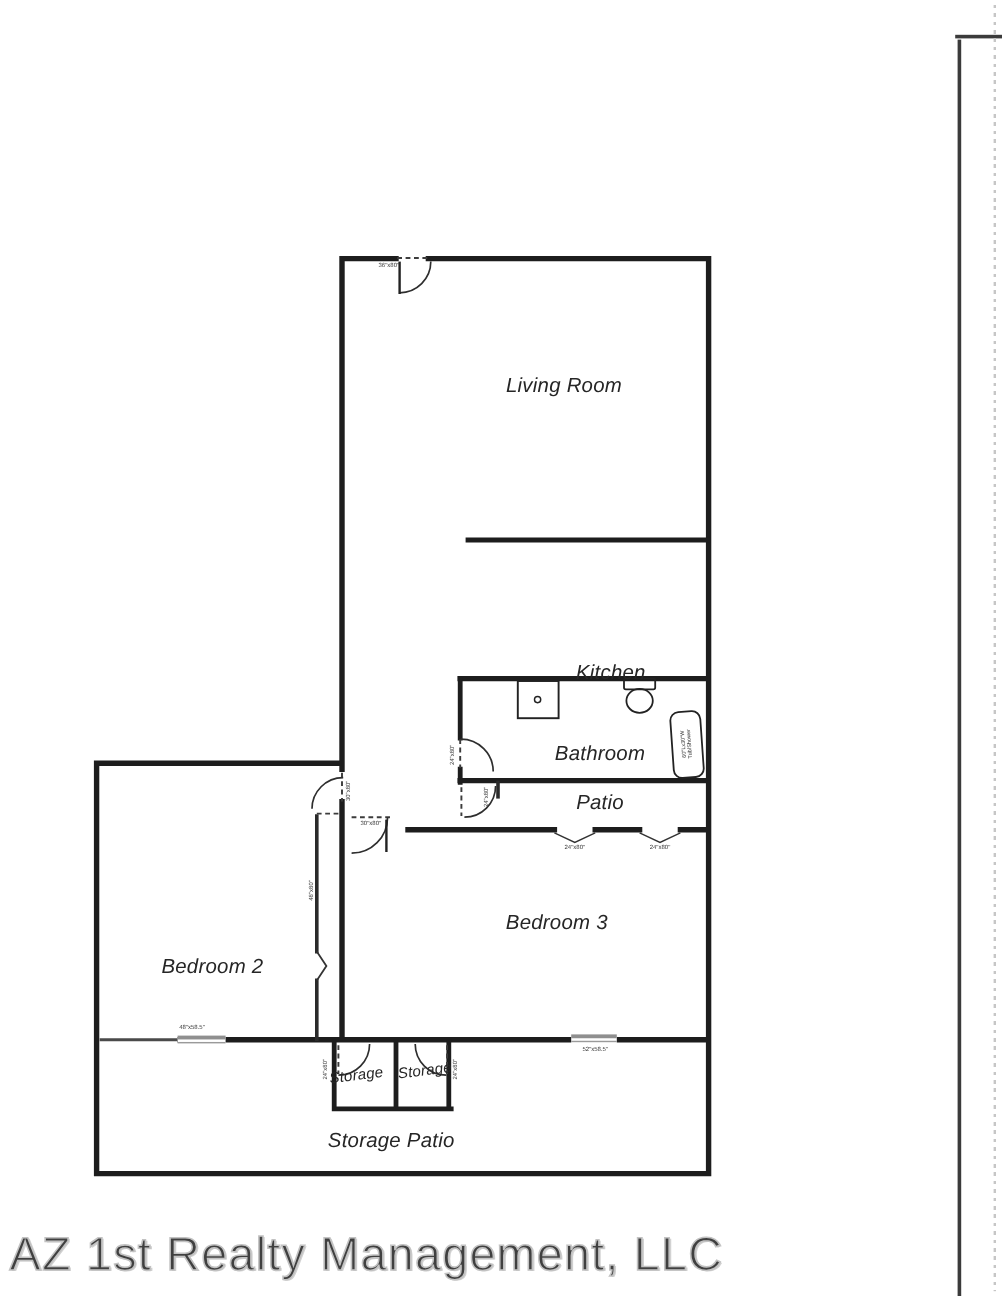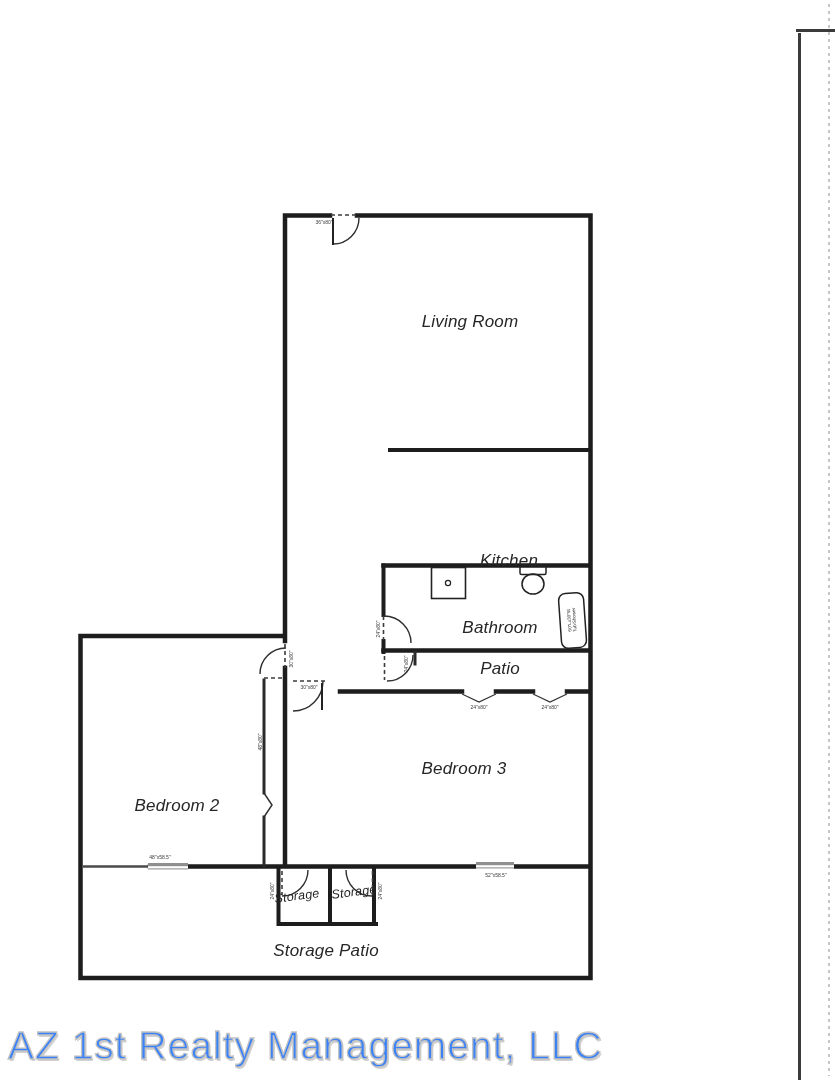--- a/index.html
+++ b/index.html
@@ -25,21 +25,21 @@
   }
   .micro.v { transform:translate(-50%,-50%) rotate(-90deg); }
   .tub-label {
     position:absolute; left:572px; top:620px;
     transform:translate(-50%,-50%) rotate(-94deg);
     font-size:4.6px; line-height:5.2px; color:#333; text-align:center; white-space:nowrap;
   }
   .footer-company {
     position:absolute; left:8px; top:1024px;
     font-size:39px; letter-spacing:1px; white-space:nowrap;
-    color:#3b82f6; -webkit-text-stroke:1.3px #c2c2c2;
+    color:#404040; -webkit-text-stroke:1.3px #c2c2c2;
     text-shadow:1.5px 1.5px 0 #d2d2d2;
   }
   .edge-line  { position:absolute; left:798px; top:33px; width:2.5px; height:1047px; background:#3b3b3b; }
   .edge-top   { position:absolute; left:796px; top:29px; width:39px; height:2.5px; background:#3b3b3b; }
   .edge-faint { position:absolute; left:828px; top:4px; width:1.5px; height:1072px;
                 background:repeating-linear-gradient(to bottom,#c6c6c6 0 3px,transparent 3px 7px); }
 </style>
 </head>
 <body>
 

